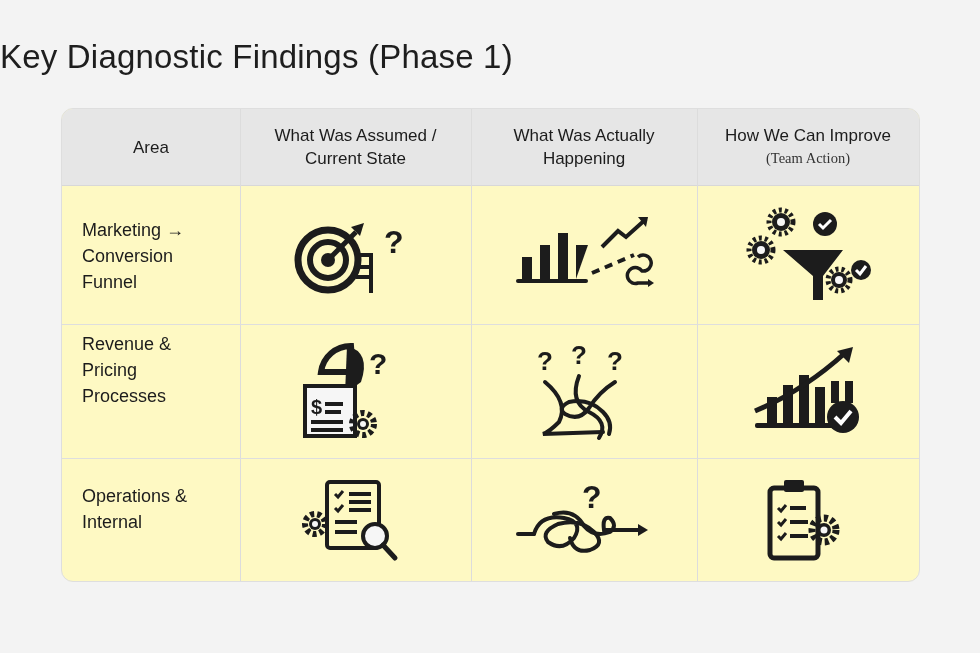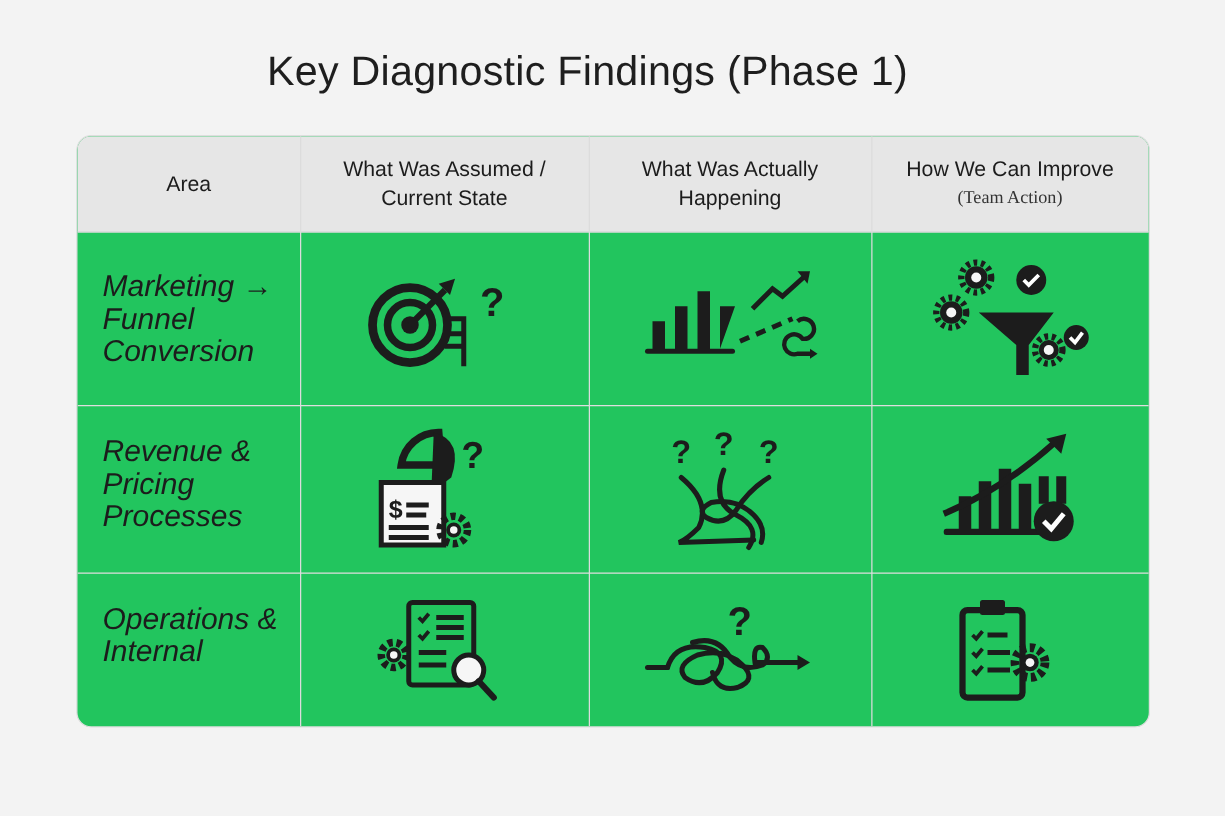--- a/index.html
+++ b/index.html
@@ -1,24 +1,24 @@
 <!DOCTYPE html>
 <html><head>
 <meta charset="utf-8">
 <style>
   html,body{margin:0;padding:0;}
   body{width:980px;height:653px;background:#f3f3f3;font-family:"Liberation Sans",sans-serif;color:#1c1c1c;position:relative;overflow:hidden;}
-  .title{position:absolute;left:0;width:940px;top:38px;text-align:center;font-size:33px;font-weight:400;color:#1e1e1e;letter-spacing:0.2px;}
-  .table{position:absolute;left:61px;top:108px;width:857px;height:472px;border:1px solid #dedede;border-radius:12px;background:#22c55e;overflow:hidden;}
+  .title{position:absolute;left:0;width:940px;top:38px;font-size:33px;font-weight:400;color:#1e1e1e;letter-spacing:0.2px;}
+  .table{position:absolute;left:61px;top:108px;width:857px;height:472px;border:1px solid #dedede;border-radius:12px;background:#fef9c3;overflow:hidden;}
   .hdr{position:absolute;left:0;top:0;width:857px;height:76px;background:#e6e6e6;border-bottom:1px solid #d8d8d8;}
   .col{position:absolute;top:0;height:472px;border-left:1px solid #dcdcdc;}
   .hcell{position:absolute;top:0;height:76px;display:flex;flex-direction:column;align-items:center;justify-content:center;text-align:center;font-size:17px;line-height:23px;color:#1c1c1c;}
   .sub{font-size:14.5px;color:#333;font-family:Liberation Serif, serif;}
   .rowline{position:absolute;left:0;width:857px;border-top:1px solid #dedede;}
-  .area{position:absolute;left:20px;font-size:24px;line-height:26px;color:#1c1c1c;font-style:italic;}
+  .area{position:absolute;left:20px;font-size:18px;line-height:26px;color:#1c1c1c;}
   .icon{position:absolute;display:flex;align-items:center;justify-content:center;}
   svg{overflow:visible;}
 </style>
 </head>
 <body>
 
 <div class="title">Key Diagnostic Findings (Phase 1)</div>
 
 <div class="table">
   <div class="hdr"></div>
@@ -40,22 +40,22 @@
   <div class="hcell" style="left:635px;width:222px">
     <span>How We Can Improve</span>
     <span class="sub">(Team Action)</span>
   </div>
 
   <div class="rowline" style="top:215px"></div>
   <div class="rowline" style="top:349px"></div>
 
   <div class="area" style="top:108px">
     <div>Marketing →</div>
+    <div>Conversion</div>
     <div>Funnel</div>
-    <div>Conversion</div>
   </div>
   <div class="icon" style="left:178px;top:77px;width:231px;height:138px">
     <svg width="120" height="80" viewBox="0 0 120 80">
       <circle cx="32" cy="45" r="30" fill="none" stroke="#1c1c1c" stroke-width="7"></circle>
       <circle cx="32" cy="45" r="18" fill="none" stroke="#1c1c1c" stroke-width="6"></circle>
       <circle cx="32" cy="45" r="7" fill="#1c1c1c"></circle>
       <line x1="32" y1="45" x2="60" y2="17" stroke="#1c1c1c" stroke-width="5"></line>
       <path d="M55 12 L68 8 L64 21 Z" fill="#1c1c1c"></path>
       <path d="M60 40 L75 40 L75 78 M60 52 L75 52 M60 62 L75 62" fill="none" stroke="#1c1c1c" stroke-width="4"></path>
       <text x="88" y="38" font-size="32" font-weight="bold" fill="#1c1c1c" font-family="Liberation Sans, sans-serif">?</text>
@@ -93,21 +93,21 @@
           <circle cx="96" cy="70" r="4"></circle>
         </g>
       <path d="M40 40 L100 40 L80 66 L80 90 L70 90 L70 66 Z" fill="#1c1c1c"></path>
       <circle cx="82" cy="14" r="12" fill="#1c1c1c"></circle>
       <path d="M76 14 L80 18 L88 10" fill="none" stroke="#fff" stroke-width="3"></path>
       <circle cx="118" cy="60" r="10" fill="#1c1c1c"></circle>
       <path d="M113 60 L117 64 L123 56" fill="none" stroke="#fff" stroke-width="3"></path>
     </svg>
   </div>
 
-  <div class="area" style="top:240px">
+  <div class="area" style="top:222px">
     <div>Revenue &amp;</div>
     <div>Pricing</div>
     <div>Processes</div>
   </div>
   <div class="icon" style="left:178px;top:216px;width:231px;height:133px">
     <svg width="110" height="100" viewBox="0 0 110 100">
       <path d="M20 30 A30 30 0 0 1 50 4 L52 30 Z" fill="none" stroke="#1c1c1c" stroke-width="6"></path>
       <path d="M46 4 Q70 10 60 40 L44 52 Z" fill="#1c1c1c"></path>
       <text x="68" y="32" font-size="30" font-weight="bold" fill="#1c1c1c" font-family="Liberation Sans, sans-serif">?</text>
       <rect x="4" y="44" width="50" height="50" fill="#f6f6f6" stroke="#1c1c1c" stroke-width="4"></rect>

